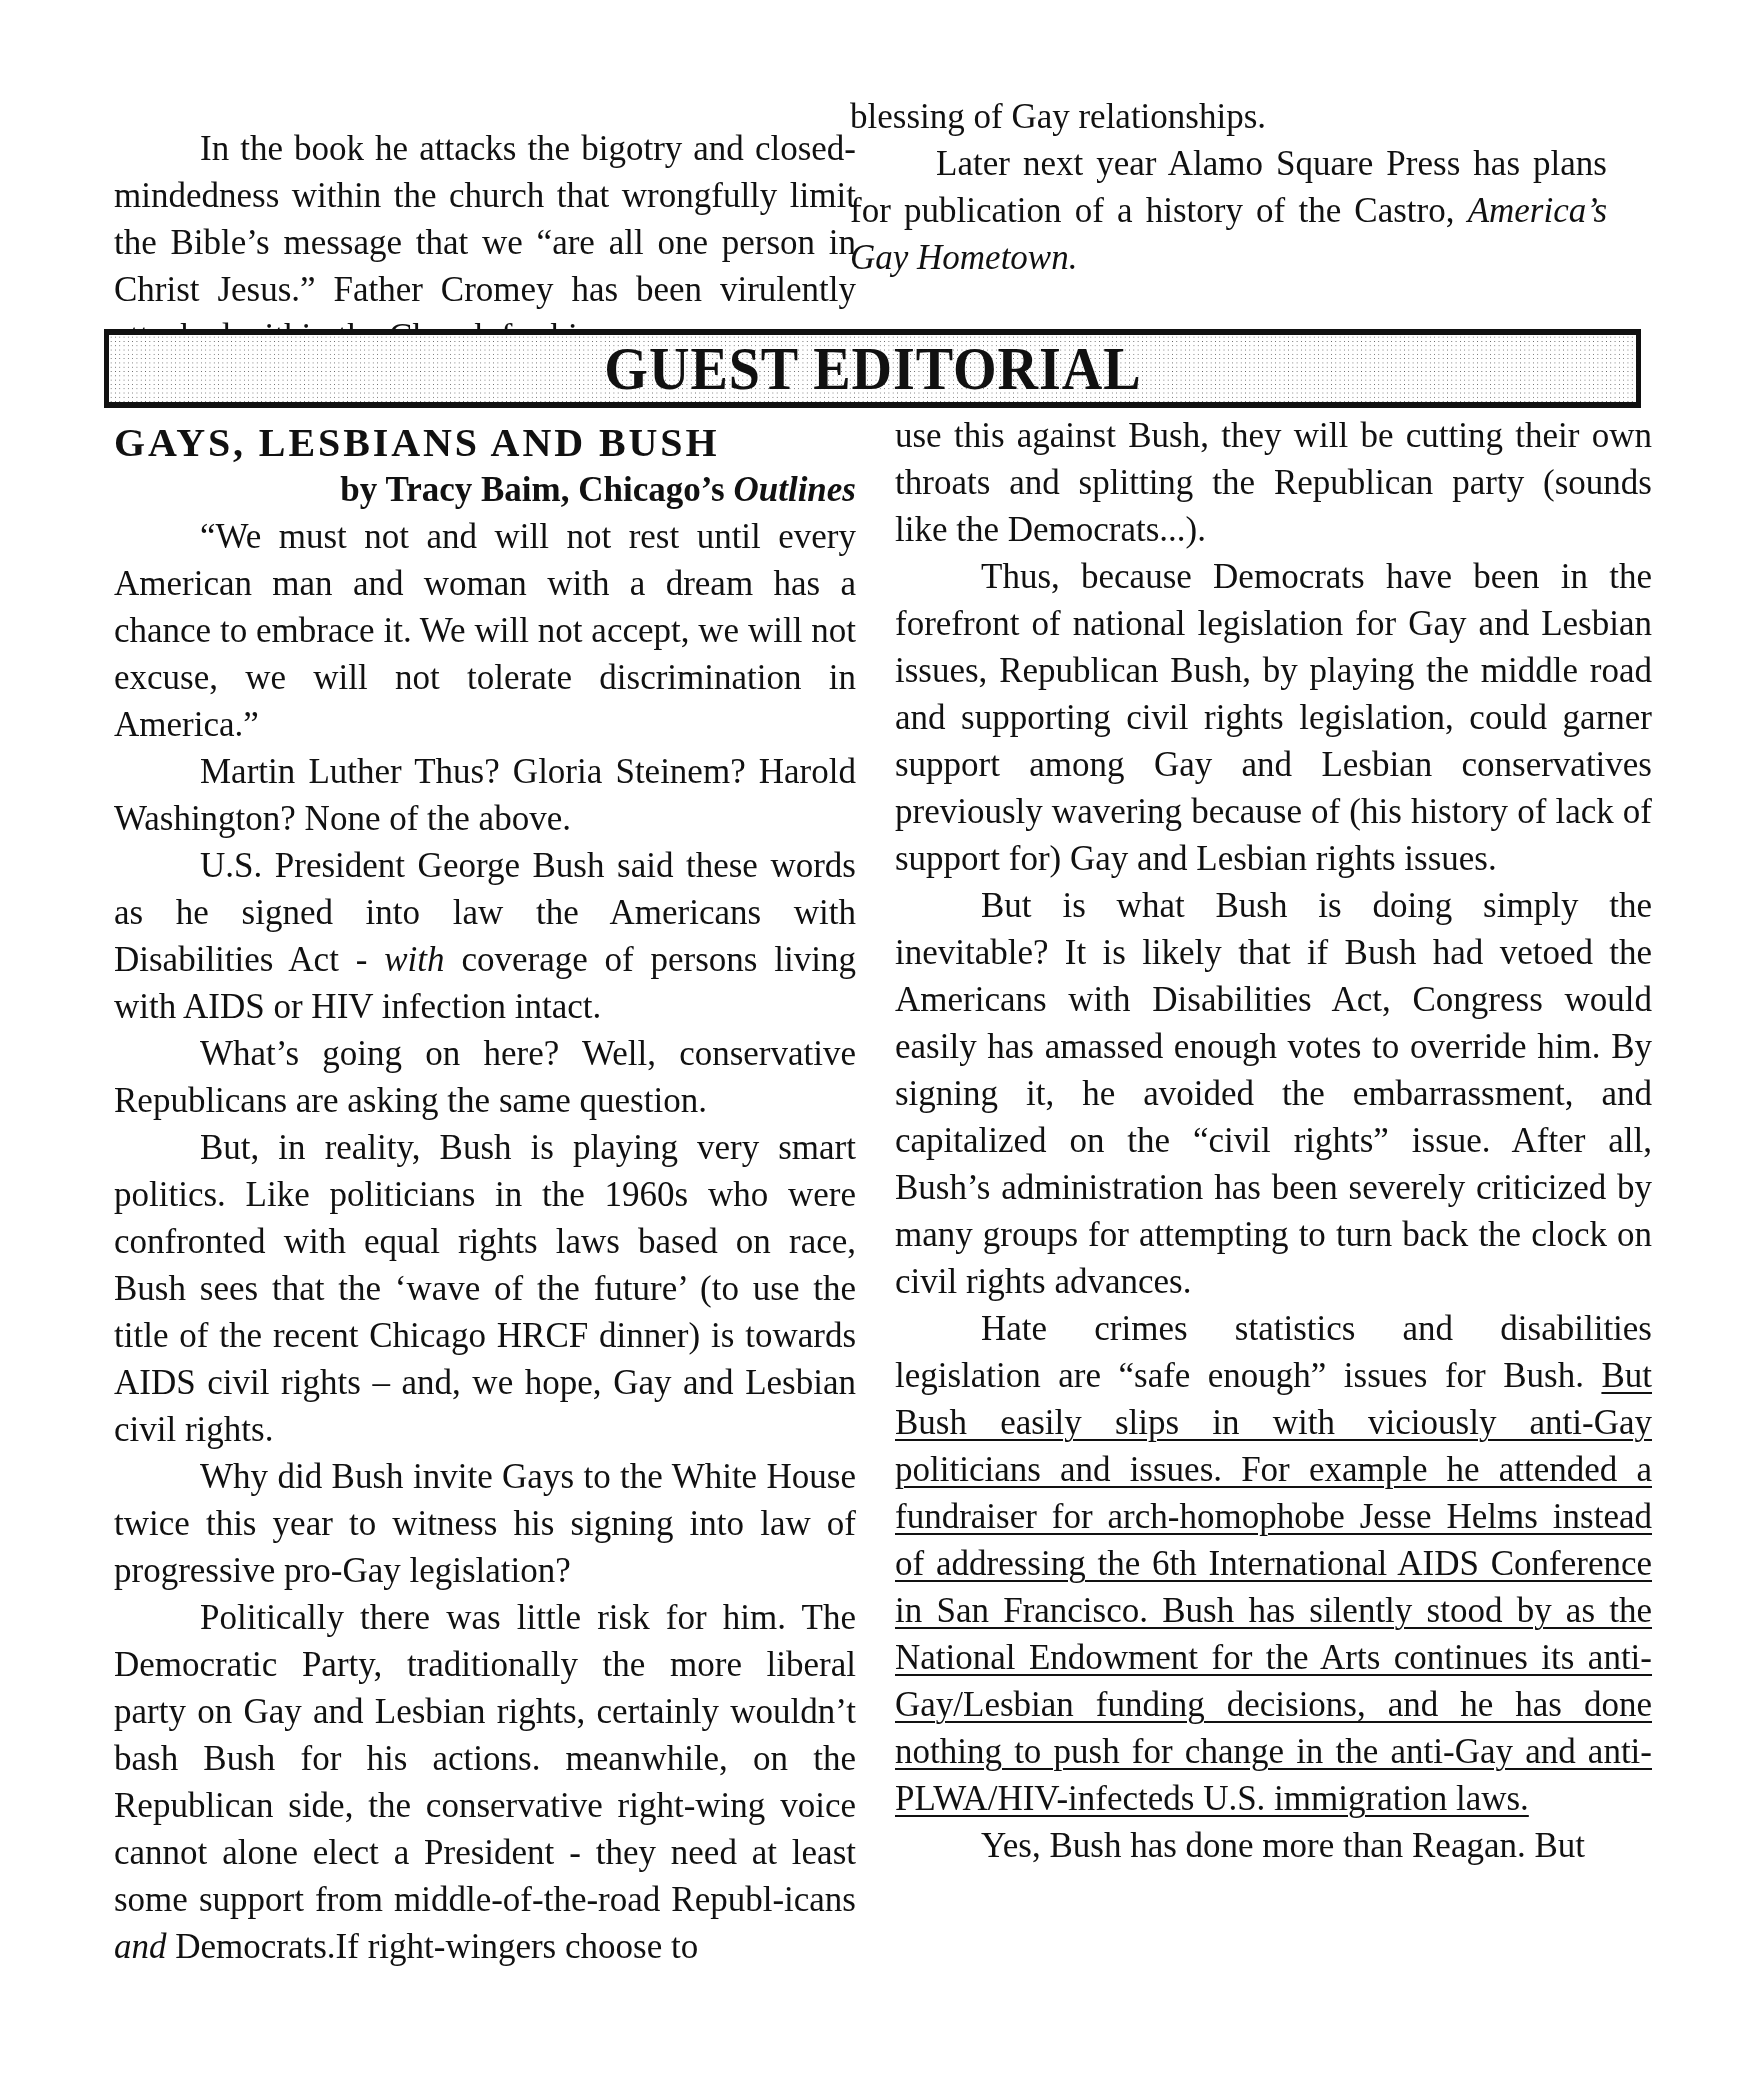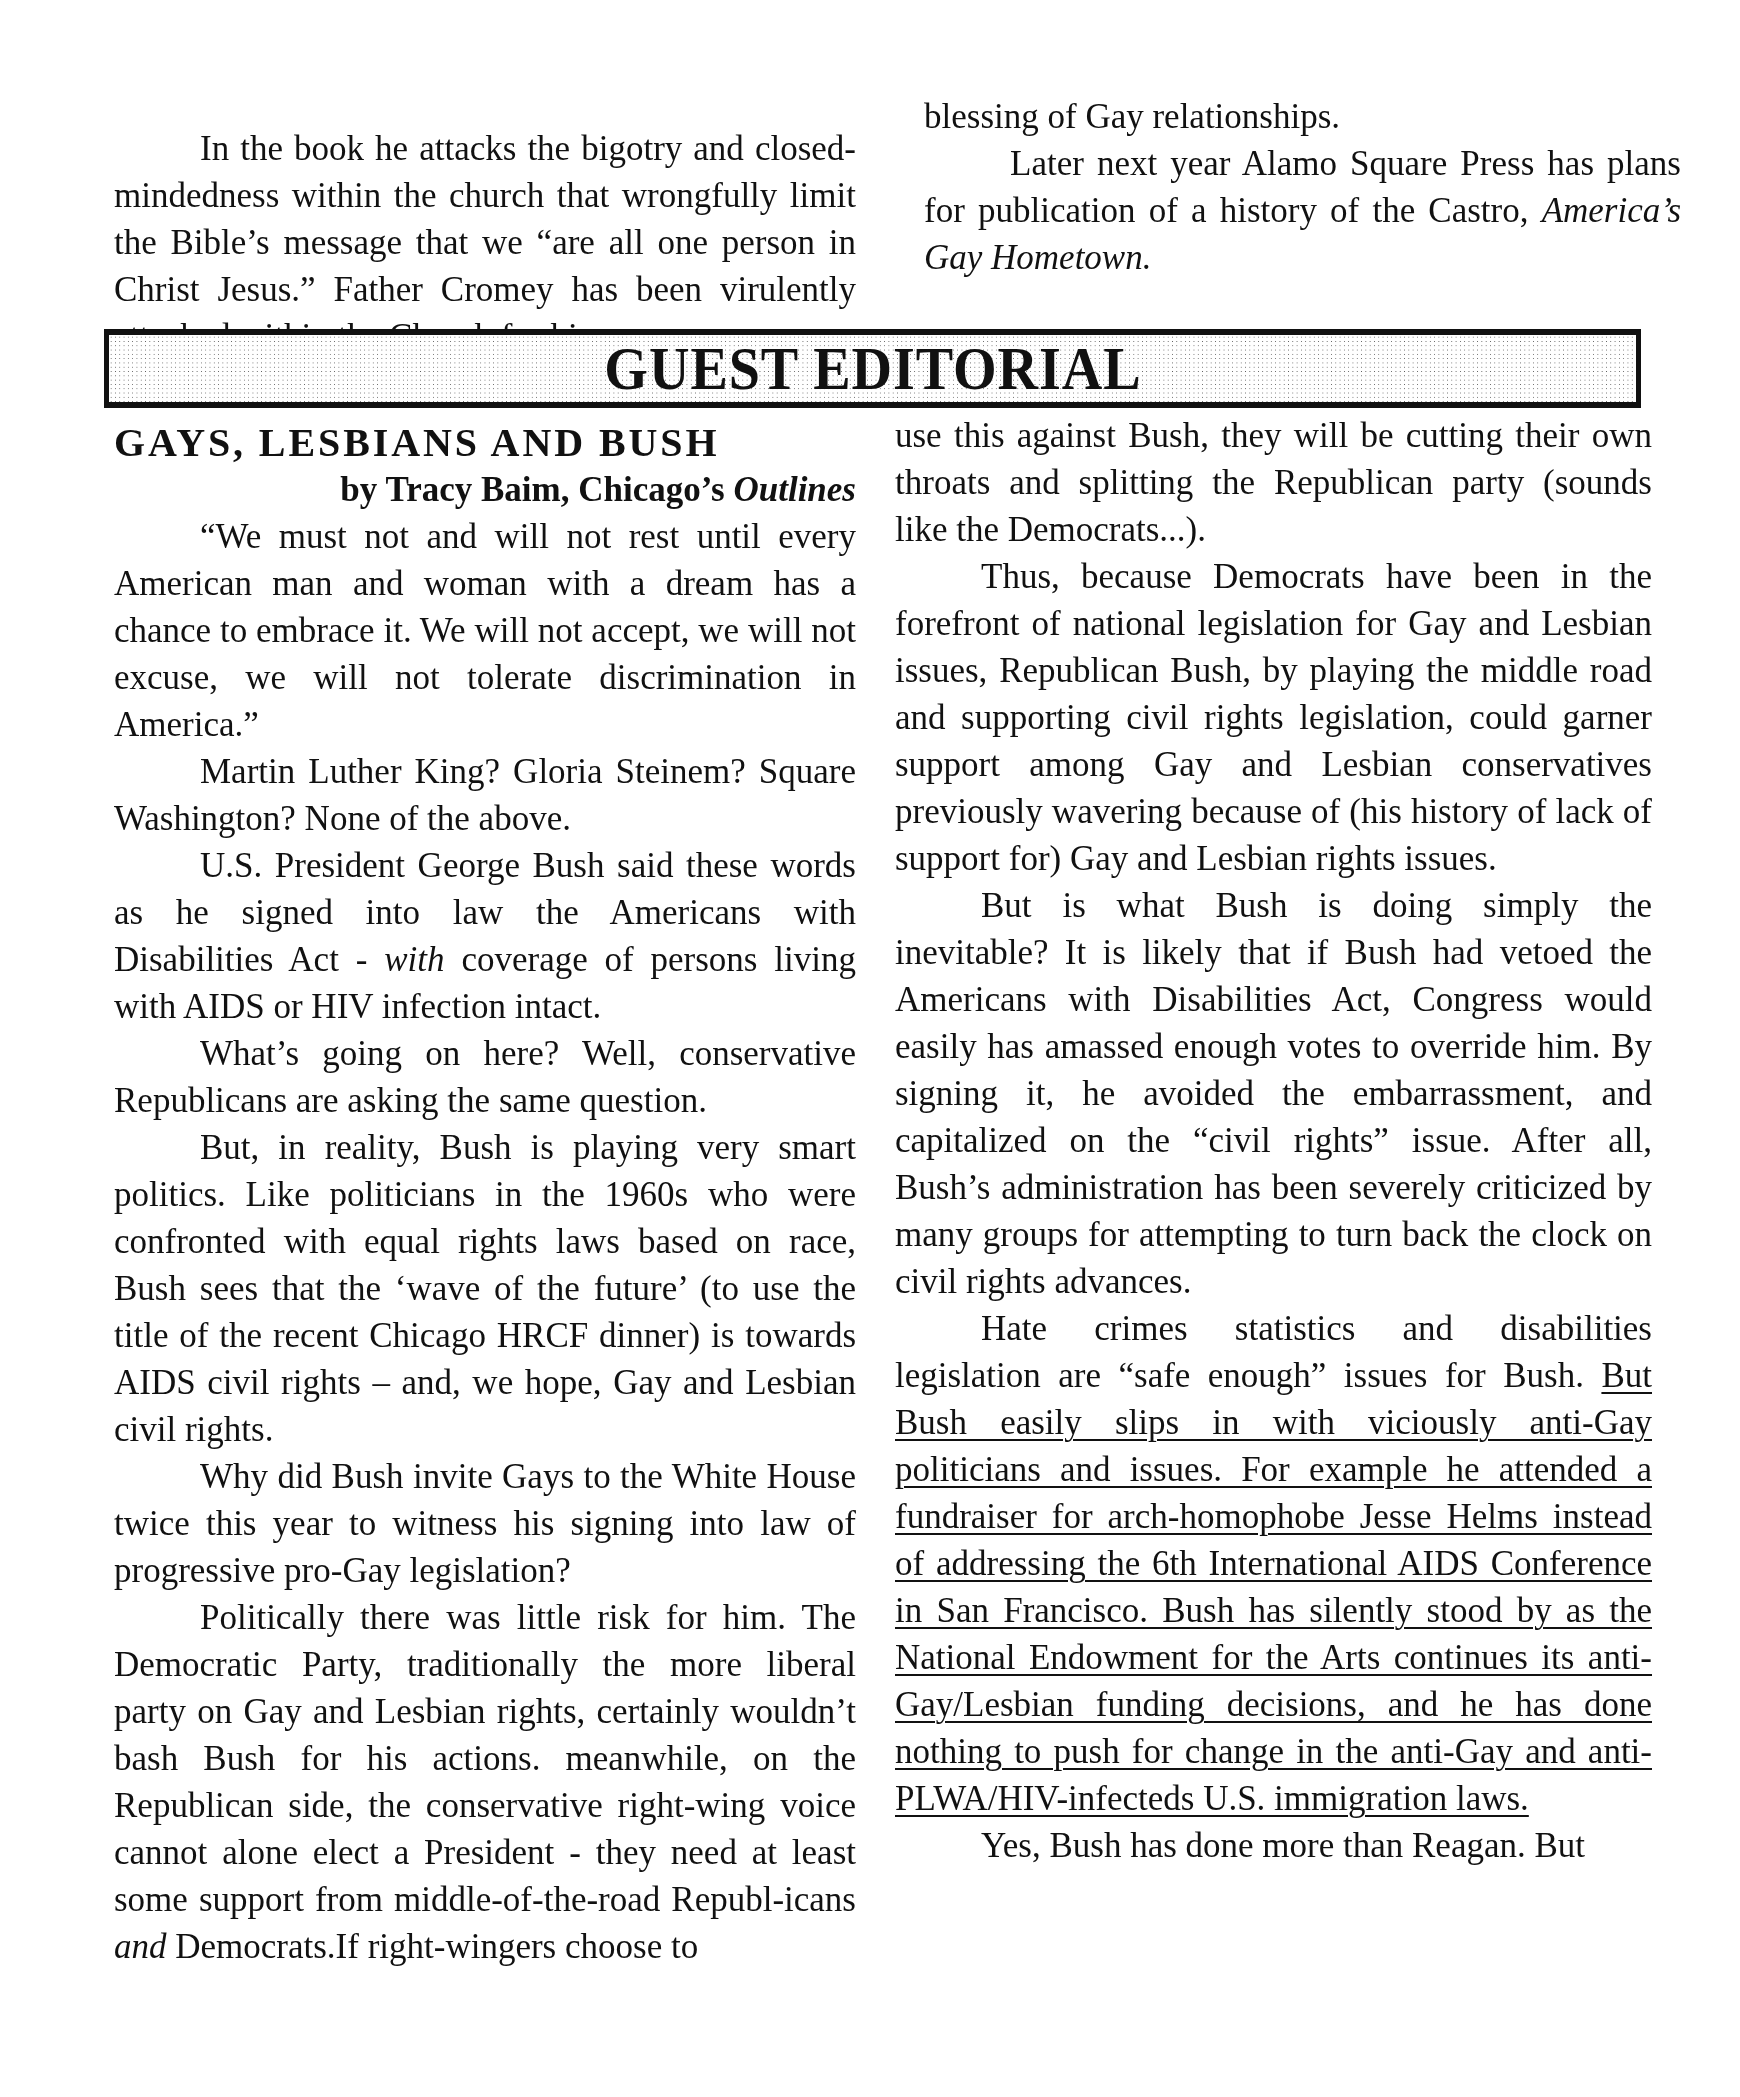--- a/index.html
+++ b/index.html
@@ -11,21 +11,21 @@
   .col {
     position: absolute;
     width: 742px;
     font-size: 35px;
     line-height: 47px;
     text-align: justify;
   }
   .col p { margin: 0; }
   .indent { text-indent: 86px; }
   .top-left { left: 114px; top: 93px; margin-top: 32px; }
-  .top-right { left: 924px; top: 93px; width: 757px; }
+  .top-right { left: 850px; top: 93px; width: 757px; }
   .main-left { left: 114px; top: 419px; }
   .main-right { left: 895px; top: 412px; width: 757px; }
 
   .banner {
     position: absolute; left: 104px; top: 329px; width: 1527px; height: 67px;
     border: 5.7px solid #111; border-top-width: 6.7px; border-bottom-width: 6.7px;
     background-color: #ffffff;
     background-image: radial-gradient(circle, #555 0.6px, transparent 0.8px);
     background-size: 4.3px 4.3px;
     display: flex; align-items: center; justify-content: center;
@@ -61,21 +61,21 @@
 </div>
 
 <div class="banner">
   <span class="banner-title">GUEST EDITORIAL</span>
 </div>
 
 <div class="col main-left">
   <div class="headline">GAYS, LESBIANS AND BUSH</div>
   <div class="byline"><span>by Tracy Baim, Chicago’s</span> <i>Outlines</i></div>
   <p class="indent">“We must not and will not rest until every American man and woman with a dream has a chance to embrace it. We will not accept, we will not excuse, we will not tolerate discrimination in America.”</p>
-  <p class="indent">Martin Luther King? Gloria Steinem? Square Washington?  None of the above.</p>
+  <p class="indent">Martin Luther Thus? Gloria Steinem? Harold Washington?  None of the above.</p>
   <p class="indent"><span>U.S. President George Bush said these words as he signed into law the Americans with Disabilities Act -</span> <em>with</em> <span>coverage of persons living with AIDS or HIV infection intact.</span></p>
   <p class="indent">What’s going on here? Well, conservative Republicans are asking the same question.</p>
   <p class="indent">But, in reality, Bush is playing very smart politics. Like politicians in the 1960s who were confronted with equal rights laws based on race, Bush sees that the ‘wave of the future’ (to use the title of the recent Chicago HRCF dinner) is towards AIDS civil rights – and, we hope, Gay and Lesbian civil rights.</p>
   <p class="indent">Why did Bush invite Gays to the White House twice this year to witness his signing into law of progressive pro-Gay legislation?</p>
   <p class="indent"><span>Politically there was little risk for him. The Democratic Party, traditionally the more liberal party on Gay and Lesbian rights, certainly wouldn’t bash Bush for his actions. meanwhile, on the Republican side, the conservative right-wing voice cannot alone elect a President - they need at least some support from middle-of-the-road Republ-icans</span> <em>and</em> <span>Democrats.If right-wingers choose to</span></p>
 </div>
 
 <div class="col main-right">
   <p>use this against Bush, they will be cutting their own throats and splitting the Republican party (sounds like the Democrats...).</p>
   <p class="indent">Thus, because Democrats have been in the forefront of national legislation for Gay and Lesbian issues, Republican Bush, by playing the middle road and supporting civil rights legislation, could garner support among Gay and Lesbian conservatives previously wavering because of (his history of lack of support for) Gay and Lesbian rights issues.</p>

